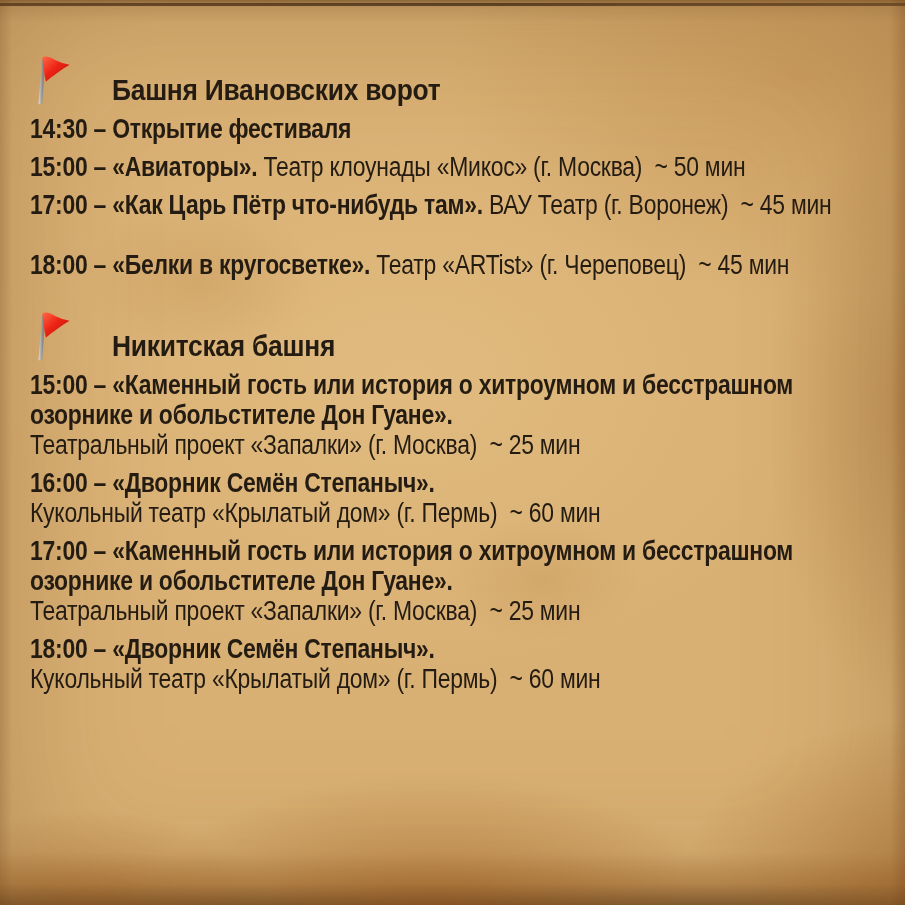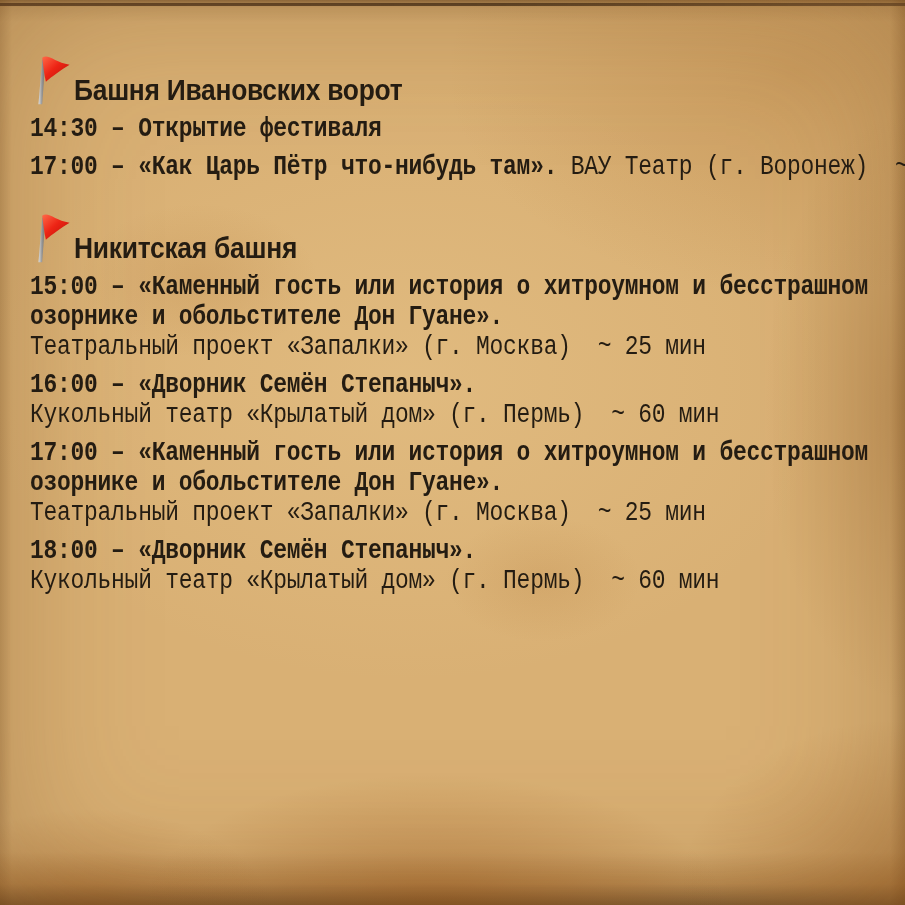--- a/index.html
+++ b/index.html
@@ -33,30 +33,30 @@
         rgba(110,70,30,0) 890px, rgba(110,70,30,0.30) 100%);
     box-shadow: inset 0 0 150px rgba(112,68,24,0.35);
   }
   .top-edge{
     position:absolute;left:0;top:3px;width:100%;height:3px;
     background:linear-gradient(to right, rgba(80,50,24,0.75), rgba(58,36,16,0.7) 55%, rgba(80,50,24,0.6));
     filter:blur(0.4px);
   }
   .section + .section{margin-top:30px;}
   .section-header{
-    display:flex;align-items:flex-end;margin-bottom:8px;
+    display:flex;align-items:flex-end;margin-bottom:8px;gap:38px;
   }
   .flag{width:42px;height:52px;flex:0 0 auto;margin-right:2px;}
   .section-title{
     margin:0;
     font-size:30px;font-weight:700;line-height:32px;
     letter-spacing:-0.3px;white-space:nowrap;
     transform:scaleX(0.88);transform-origin:left bottom;
   }
-  .event{margin-bottom:8px;font-family:Liberation Mono, monospace;}
+  .event{margin-bottom:8px;}
   .line{
     font-size:27px;line-height:30px;letter-spacing:-0.3px;
     white-space:nowrap;
     transform:scaleX(0.85);transform-origin:left top;
   }
   .b{font-weight:700;}
   .r{font-weight:400;}
 </style>
 </head>
 <body>
@@ -84,25 +84,31 @@
       <svg class="flag" viewBox="0 0 44 56">
         <path d="M8.5 54 L12.5 6 L16 6.4 L12.5 54 Z" fill="url(#poleG)"></path>
         <path d="M12.5 4 C 19 -1 26 9 42 11.5 C 33 17 23 24 16.5 30 C 14.5 21 13.5 12 12.5 4 Z" fill="url(#flagG)"></path>
       </svg>
       <h2 class="section-title">Башня Ивановских ворот</h2>
     </div>
     <div class="event">
       <div class="line"><span class="b">14:30 – Открытие фестиваля</span><span class="r"></span></div>
     </div>
     <div class="event">
+      <div class="line"><span class="b">15:00 – «Авиаторы».</span><span class="r"> Театр клоунады «Микос» (г. Москва) &nbsp;~ 50 мин</span></div>
+    </div>
+    <div class="event">
       <div class="line"><span class="b">17:00 – «Как Царь Пётр что-нибудь там».</span><span class="r"> ВАУ Театр (г. Воронеж) &nbsp;~ 45 мин</span></div>
     </div>
   </div>
 
   <div class="section">
+    <div class="event">
+      <div class="line"><span class="b">18:00 – «Белки в кругосветке».</span><span class="r"> Театр «ARTist» (г. Череповец) &nbsp;~ 45 мин</span></div>
+    </div>
   </div>
 
   <div class="section">
     <div class="section-header">
       <svg class="flag" viewBox="0 0 44 56">
         <path d="M8.5 54 L12.5 6 L16 6.4 L12.5 54 Z" fill="url(#poleG)"></path>
         <path d="M12.5 4 C 19 -1 26 9 42 11.5 C 33 17 23 24 16.5 30 C 14.5 21 13.5 12 12.5 4 Z" fill="url(#flagG)"></path>
       </svg>
       <h2 class="section-title">Никитская башня</h2>
     </div>

